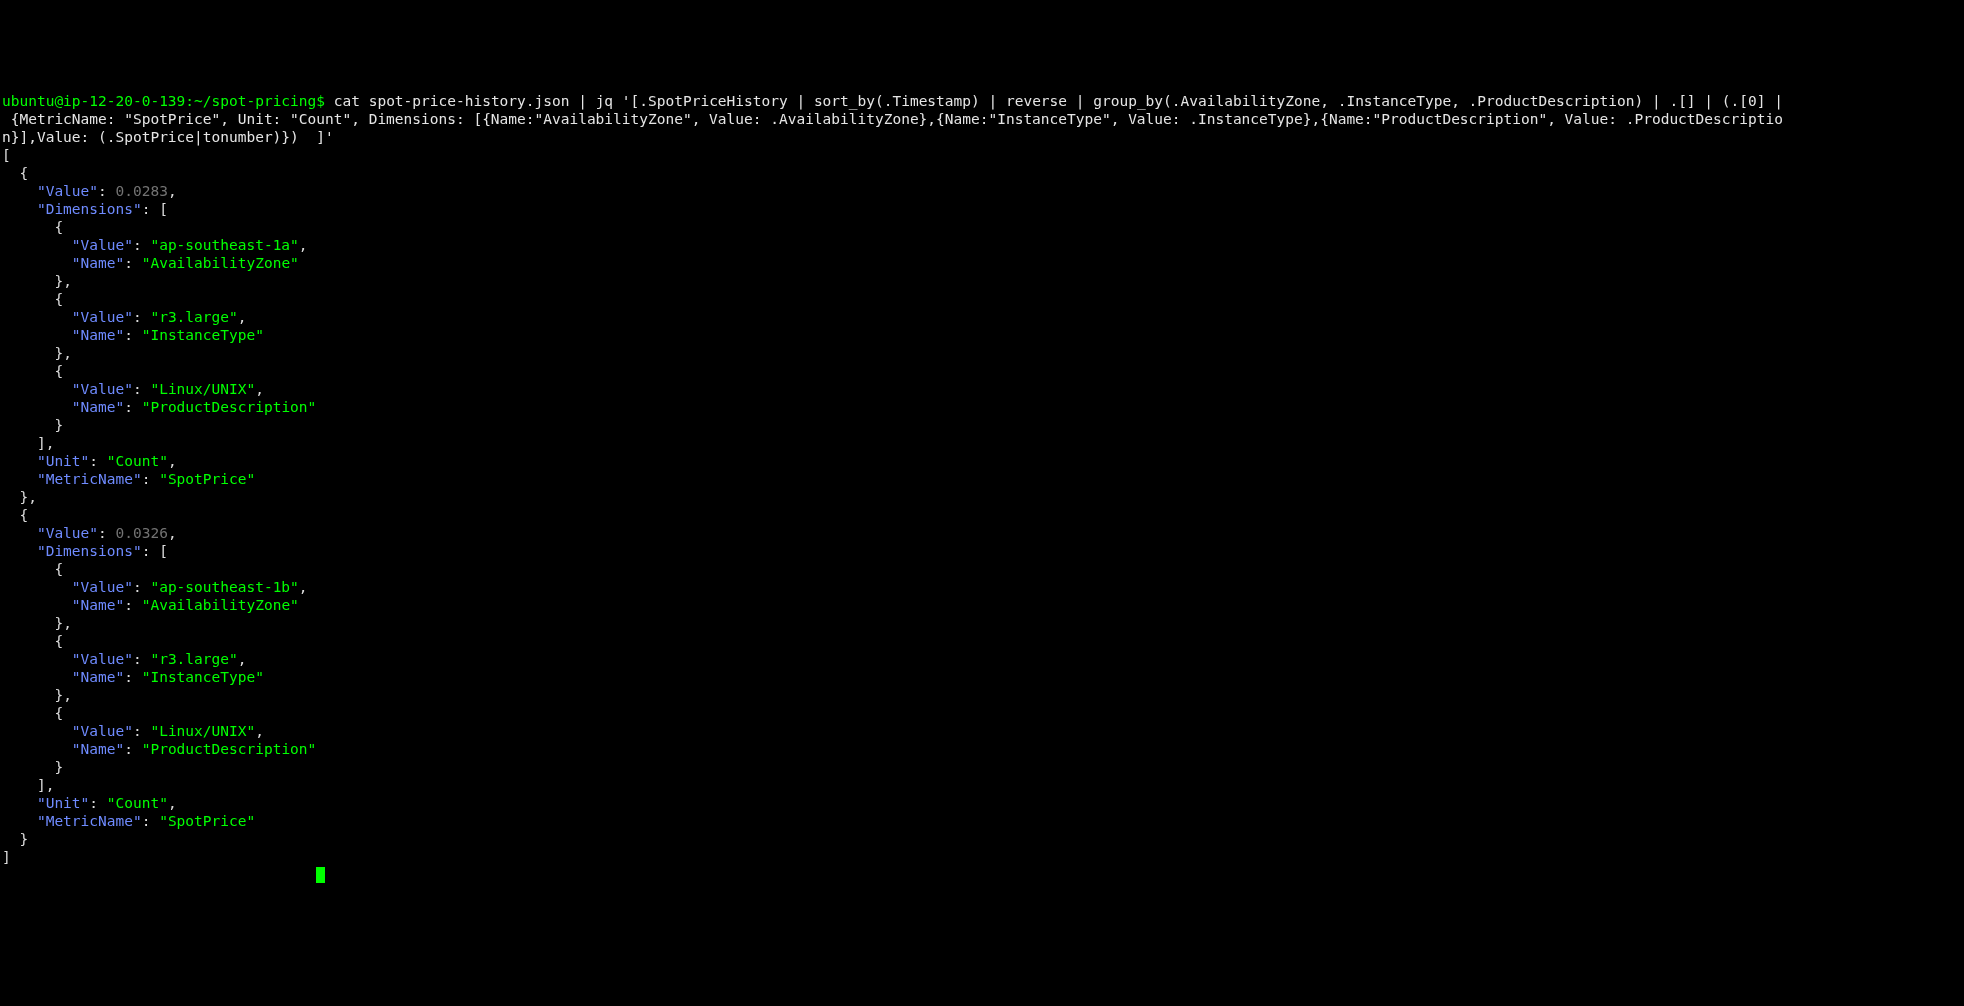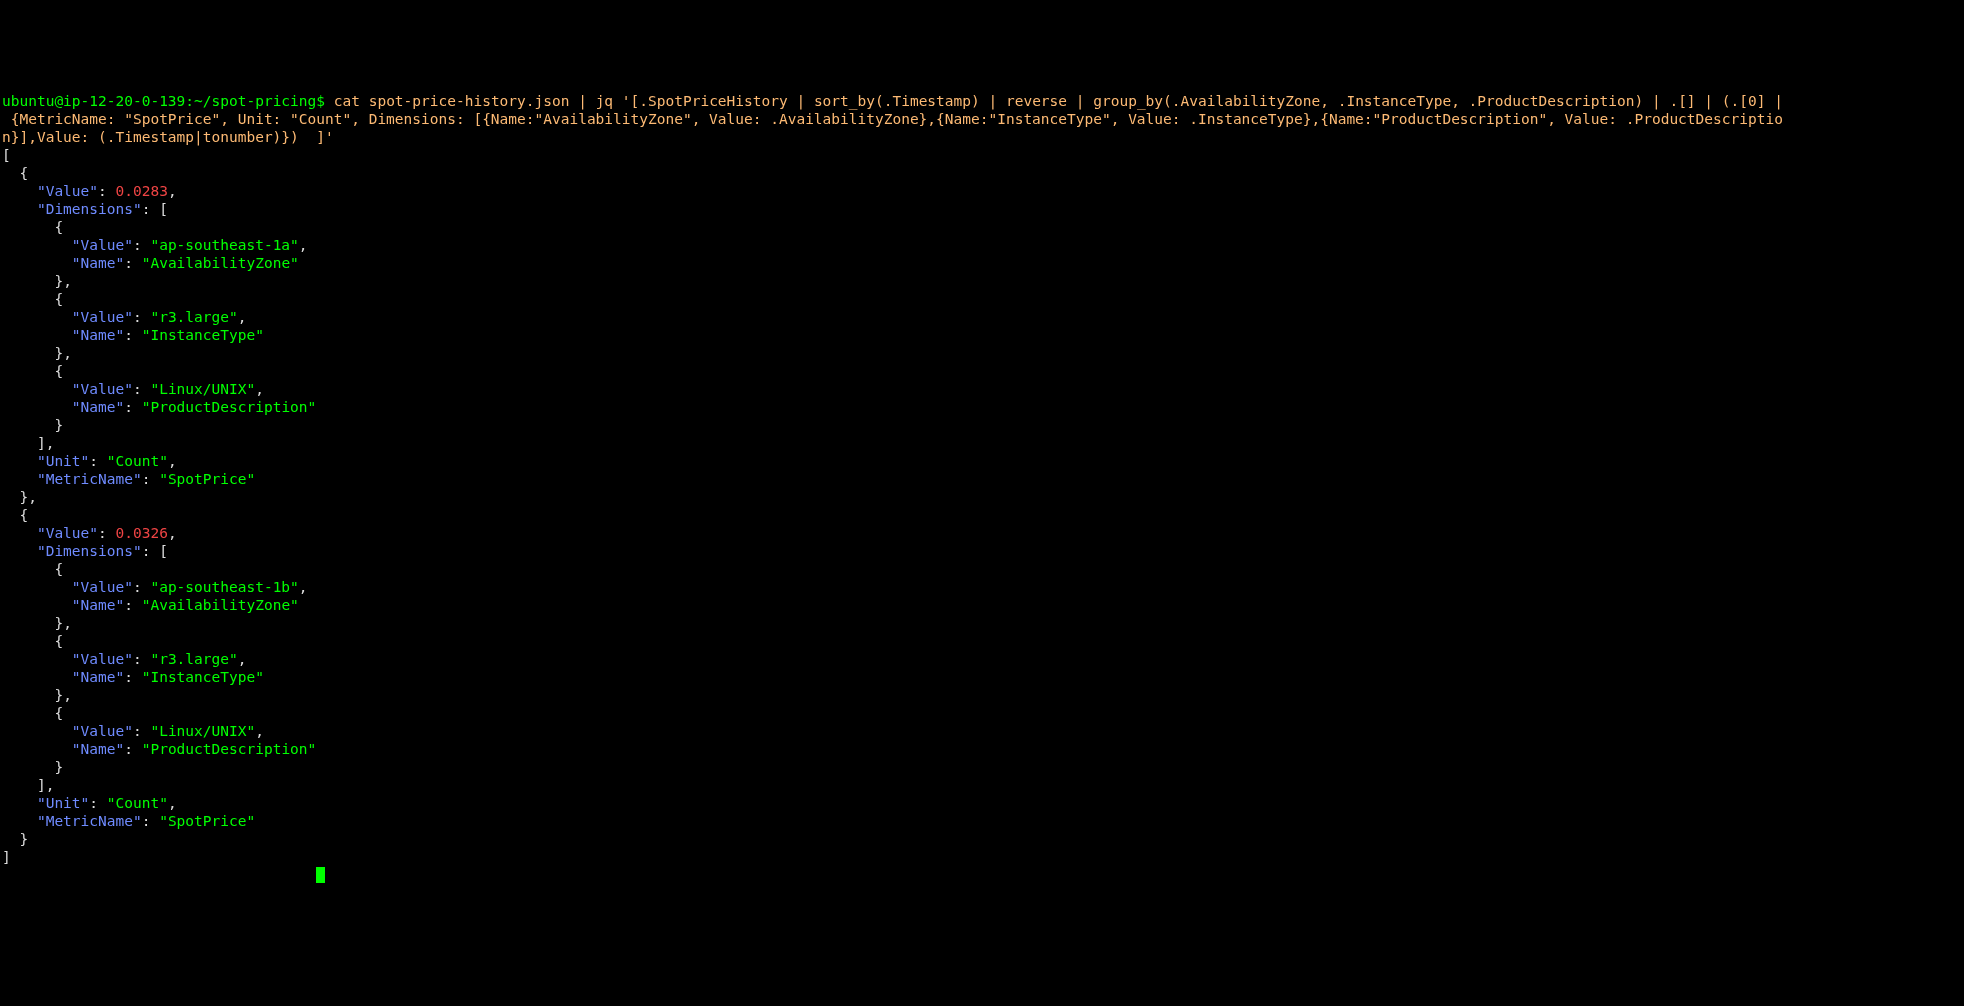--- a/index.html
+++ b/index.html
@@ -12,41 +12,41 @@
     line-height: 18px;
     white-space: pre;
     width: 1964px;
     height: 1006px;
     overflow: hidden;
   }
   .terminal {
     padding: 2px 0 0 2px;
   }
   .prompt { color: #00ff00; }
-  .cmd    { color: #fdba74; }
+  .cmd    { color: #e5e5e5; }
   .key    { color: #6f8bff; } 
   .str    { color: #00ff00; } 
-  .num    { color: #ef4444; } 
+  .num    { color: #737373; } 
   .punct  { color: #dddddd; } 
   .cursor {
     display: inline-block;
     width: 9px;
     height: 16px;
     background: #00ff00;
     vertical-align: text-bottom;
   }
 </style>
 </head>
 <body>
 
 
 
 <div class="terminal"><span class="prompt"><span>ubuntu@ip-12-20-0-139</span>:<span>~/spot-pricing</span><span>$</span> </span><span class="cmd">cat spot-price-history.json | jq '[.SpotPriceHistory | sort_by(.Timestamp) | reverse | group_by(.AvailabilityZone, .InstanceType, .ProductDescription) | .[] | (.[0] |</span>
 <span class="cmd"> {MetricName: "SpotPrice", Unit: "Count", Dimensions: [{Name:"AvailabilityZone", Value: .AvailabilityZone},{Name:"InstanceType", Value: .InstanceType},{Name:"ProductDescription", Value: .ProductDescriptio</span>
-<span class="cmd">n}],Value: (.Timestamp|tonumber)})  ]'</span>
+<span class="cmd">n}],Value: (.SpotPrice|tonumber)})  ]'</span>
 <span id="json-output"><span class="punct">[</span>
   <span class="punct">{</span>
     <span class="key">"Value"</span><span class="punct">: </span><span class="num">0.0283</span><span class="punct">,</span>
     <span class="key">"Dimensions"</span><span class="punct">: [</span>
       <span class="punct">{</span>
         <span class="key">"Value"</span><span class="punct">: </span><span class="str">"ap-southeast-1a"</span><span class="punct">,</span>
         <span class="key">"Name"</span><span class="punct">: </span><span class="str">"AvailabilityZone"</span>
       <span class="punct">}</span><span class="punct">,</span>
       <span class="punct">{</span>
         <span class="key">"Value"</span><span class="punct">: </span><span class="str">"r3.large"</span><span class="punct">,</span>

